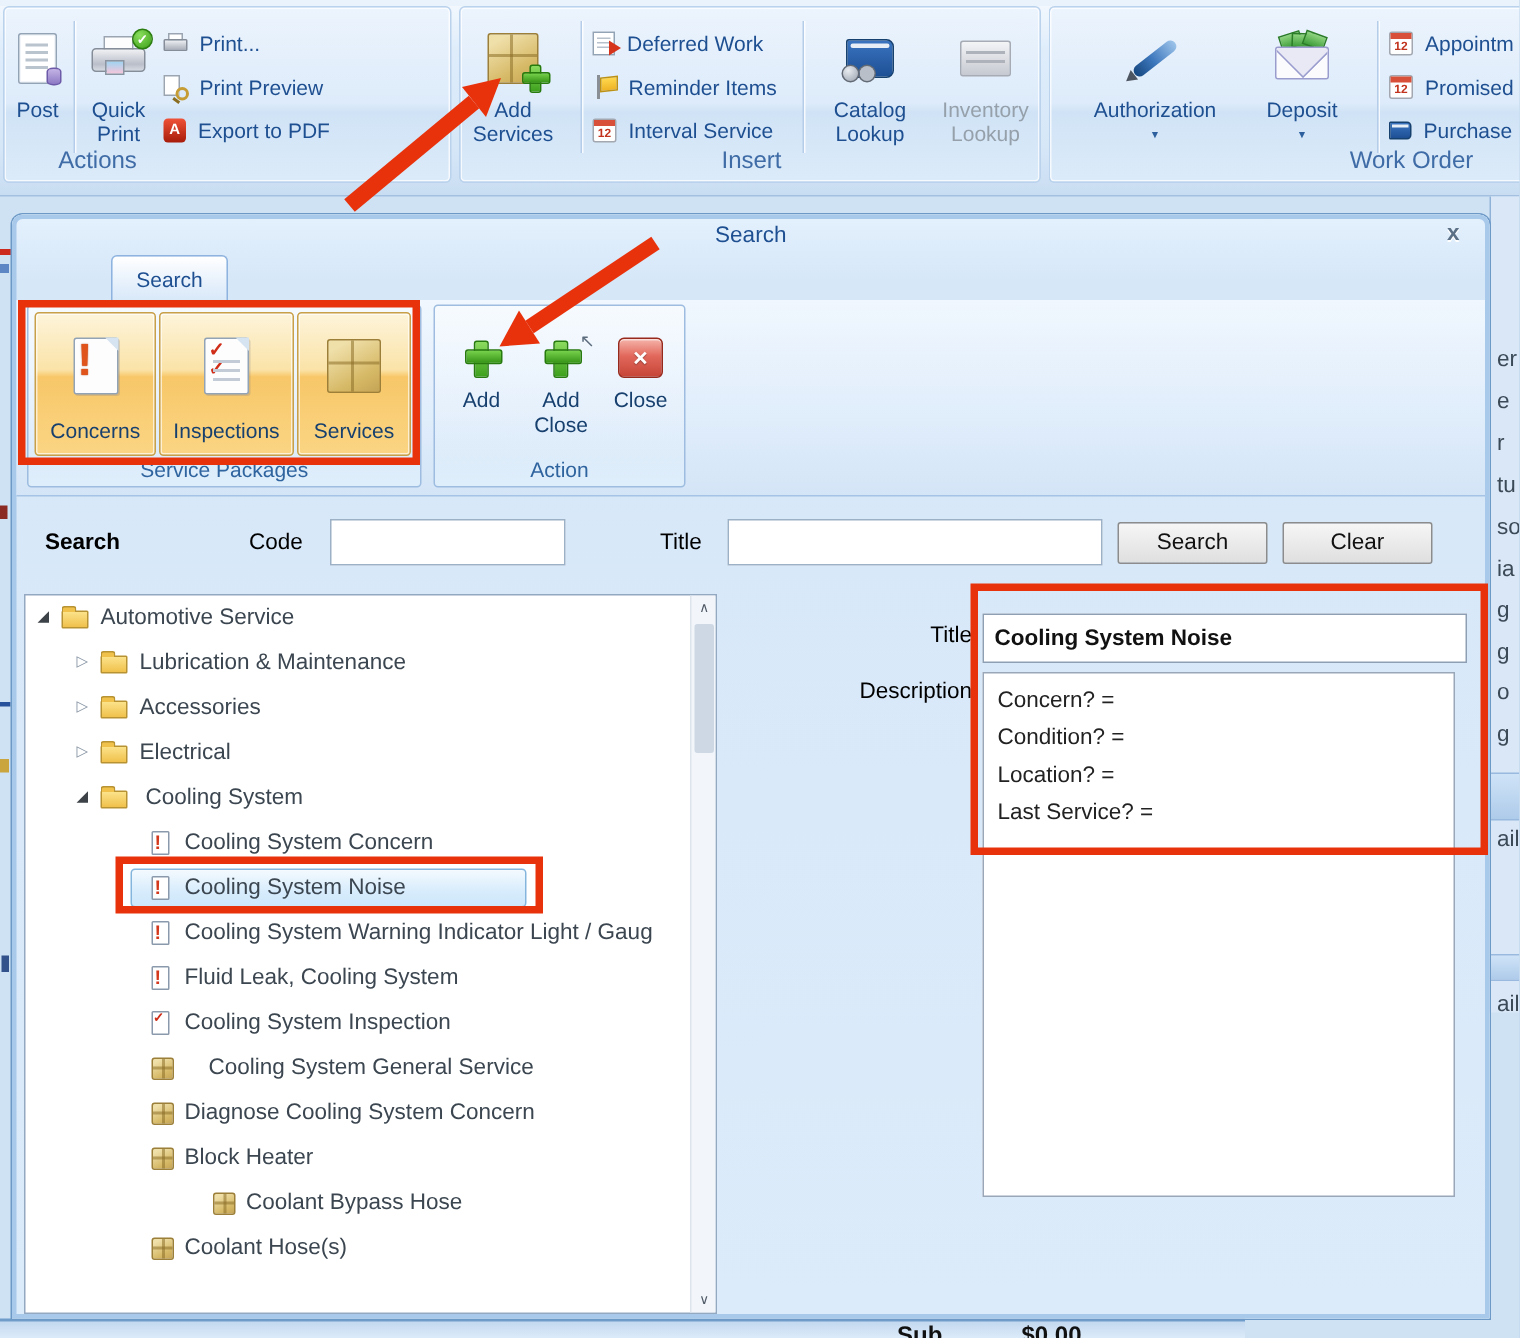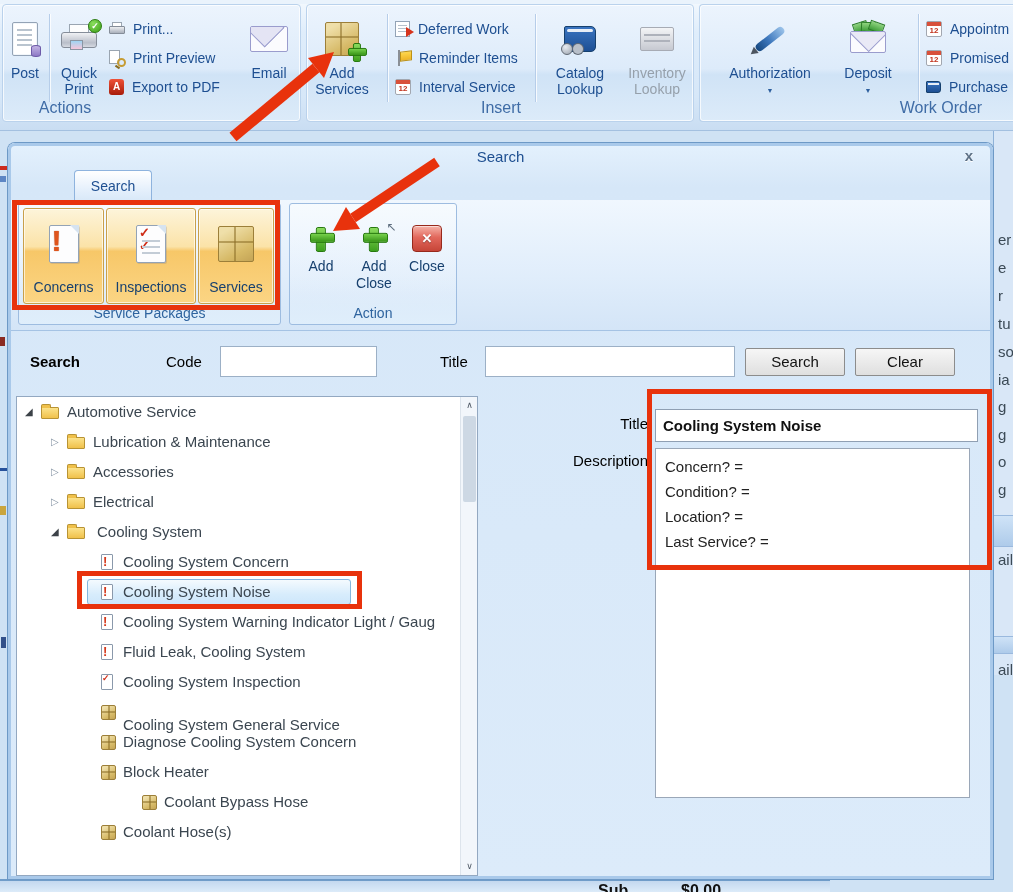--- a/index.html
+++ b/index.html
@@ -274,26 +274,20 @@
               <span class="pg"></span>
               <span class="mag"></span>
             </span>
           <span>Print Preview</span>
         </div>
         <div class="rrow">
           <span class="ic ic-pdf">A</span>
           <span>Export to PDF</span>
         </div>
       </div>
-      <div class="rbtn-big" style="left:238px;width:56px;">
-        <span class="icwrap">
-            <span class="ic ic-env"></span>
-          </span>
-        <span class="rlbl">Email</span>
-      </div>
       <span class="rgroup-label" style="left:62px;">Actions</span>
     </div>
 
     <div class="rgroup" style="left:306px;width:388px;">
       <div class="rbtn-big" style="left:4px;width:62px;">
         <span class="icwrap">
             <span class="ic ic-cube ic-cube-md">
           <span class="plus-badge plus-shape"></span>
         </span>
           </span>
@@ -524,21 +518,21 @@
             <span class="tlabel" style="left: 106px;">Fluid Leak, Cooling System</span>
           </div>
           <div class="trow" style="top: 271px;">
             <span class="i-doc" style="left: 84px;">
               <span class="m-chk">✓</span>
             </span>
             <span class="tlabel" style="left: 106px;">Cooling System Inspection</span>
           </div>
           <div class="trow" style="top: 301px;">
             <span class="i-cube ic-cube" style="left: 84px;"></span>
-            <span class="tlabel" style="left: 106px; margin-top: 13px;">Cooling System General Service</span>
+            <span class="tlabel" style="left: 122px;">Cooling System General Service</span>
           </div>
           <div class="trow" style="top: 331px;">
             <span class="i-cube ic-cube" style="left: 84px;"></span>
             <span class="tlabel" style="left: 106px;">Diagnose Cooling System Concern</span>
           </div>
           <div class="trow" style="top: 361px;">
             <span class="i-cube ic-cube" style="left: 84px;"></span>
             <span class="tlabel" style="left: 106px;">Block Heater</span>
           </div>
           <div class="trow" style="top: 391px; margin-left: 41px;">

